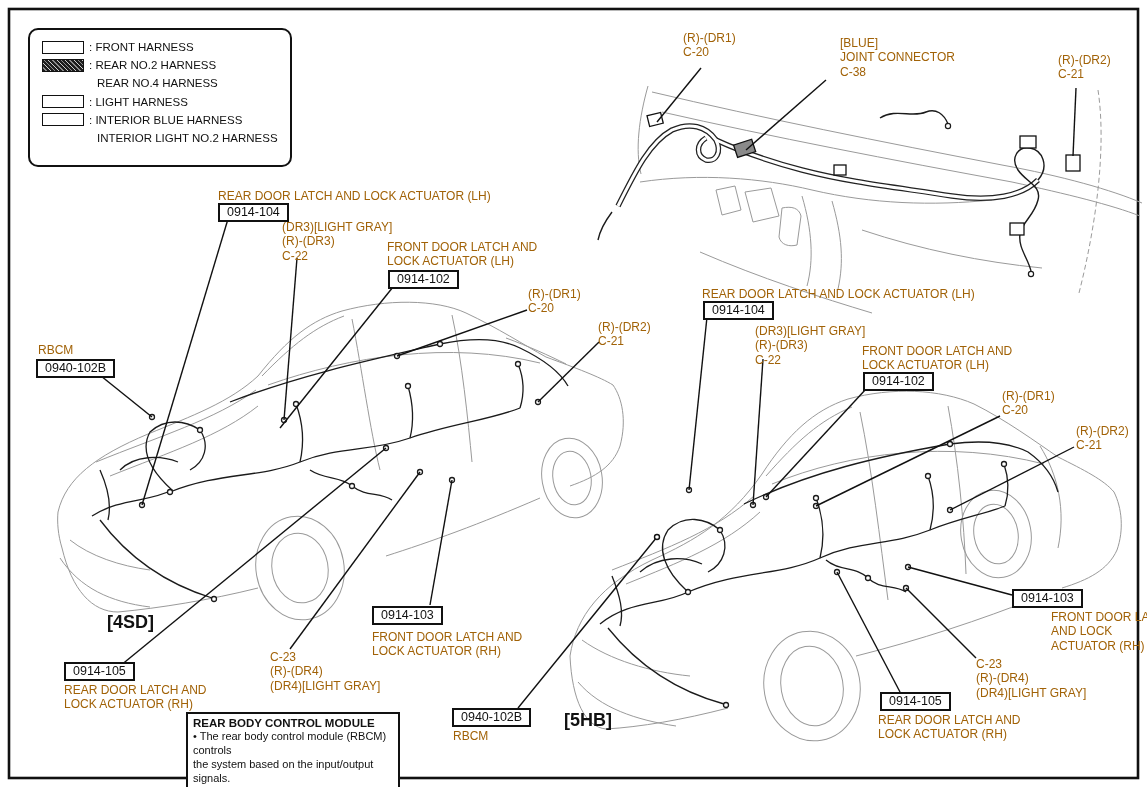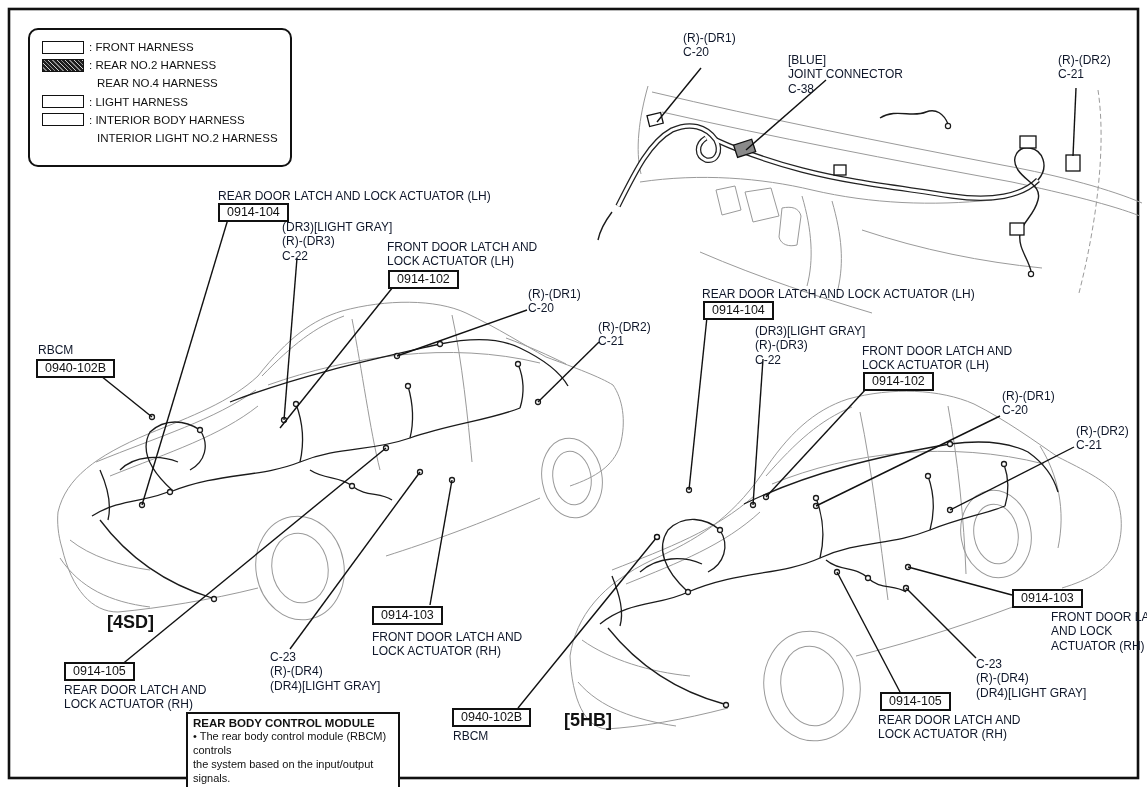--- a/index.html
+++ b/index.html
@@ -1,20 +1,20 @@
 <!DOCTYPE html>
 <html><head>
 <meta charset="utf-8">
 <style>
   html,body{margin:0;padding:0;background:#fff;}
   #page{position:relative;width:1147px;height:787px;background:#fff;overflow:hidden;
         font-family:"Liberation Sans","DejaVu Sans",sans-serif;color:#111;}
   #art{position:absolute;left:0;top:0;z-index:1;}
   .lbl{position:absolute;z-index:3;font-size:12px;line-height:1.2;font-weight:400;
-       white-space:pre-line;width:max-content;color:#0f172a;letter-spacing:0px;}
+       white-space:pre-line;width:max-content;color:#a16207;letter-spacing:0px;}
   .code{position:absolute;z-index:3;display:inline-block;border:2px solid #111;background:#fff;
         padding:0 7px;font-size:12.5px;line-height:15px;height:15px;width:max-content;}
   .variant{position:absolute;z-index:3;font-size:18px;font-weight:700;width:max-content;}
   
   #legend{position:absolute;left:28px;top:28px;width:264px;height:139px;z-index:3;
           border:2px solid #111;border-radius:10px;background:#fff;
           padding:8px 0 0 12px;box-sizing:border-box;}
   .lrow{display:flex;align-items:center;height:18.2px;font-size:11.5px;}
   .swatch{width:40px;height:11px;border:1.5px solid #111;background:#fff;margin-right:5px;flex:0 0 auto;}
   .swatch.hatched{background:repeating-linear-gradient(45deg,#1d1d1d 0 2px,#8a8a8a 2px 3px,#1d1d1d 3px 5px,#cfcfcf 5px 6px);}
@@ -212,31 +212,31 @@
     <div class="lrow indent">
         <span class="swatch none"></span>
         <span class="txt">REAR NO.4 HARNESS</span>
       </div>
     <div class="lrow">
         <span class="swatch"></span>
         <span class="txt">: LIGHT HARNESS</span>
       </div>
     <div class="lrow">
         <span class="swatch"></span>
-        <span class="txt">: INTERIOR BODY HARNESS</span>
+        <span class="txt">: INTERIOR BLUE HARNESS</span>
       </div>
     <div class="lrow indent">
         <span class="swatch none"></span>
         <span class="txt">INTERIOR LIGHT NO.2 HARNESS</span>
       </div>
   </div>
 
   <div class="lbl" style="left:683px;top:31px;">(R)-(DR1)
 C-20</div>
-  <div class="lbl" style="left:788px;top:36px;margin-top:17px;">[BLUE]
+  <div class="lbl" style="left:840px;top:36px;">[BLUE]
 JOINT CONNECTOR
 C-38</div>
   <div class="lbl" style="left:1058px;top:53px;">(R)-(DR2)
 C-21</div>
 
   <div class="lbl" style="left:218px;top:189px;">REAR DOOR LATCH AND LOCK ACTUATOR (LH)</div>
   <div class="code" style="left:218px;top:203px;">0914-104</div>
   <div class="lbl" style="left:282px;top:220px;">(DR3)[LIGHT GRAY]
 (R)-(DR3)
 C-22</div>

